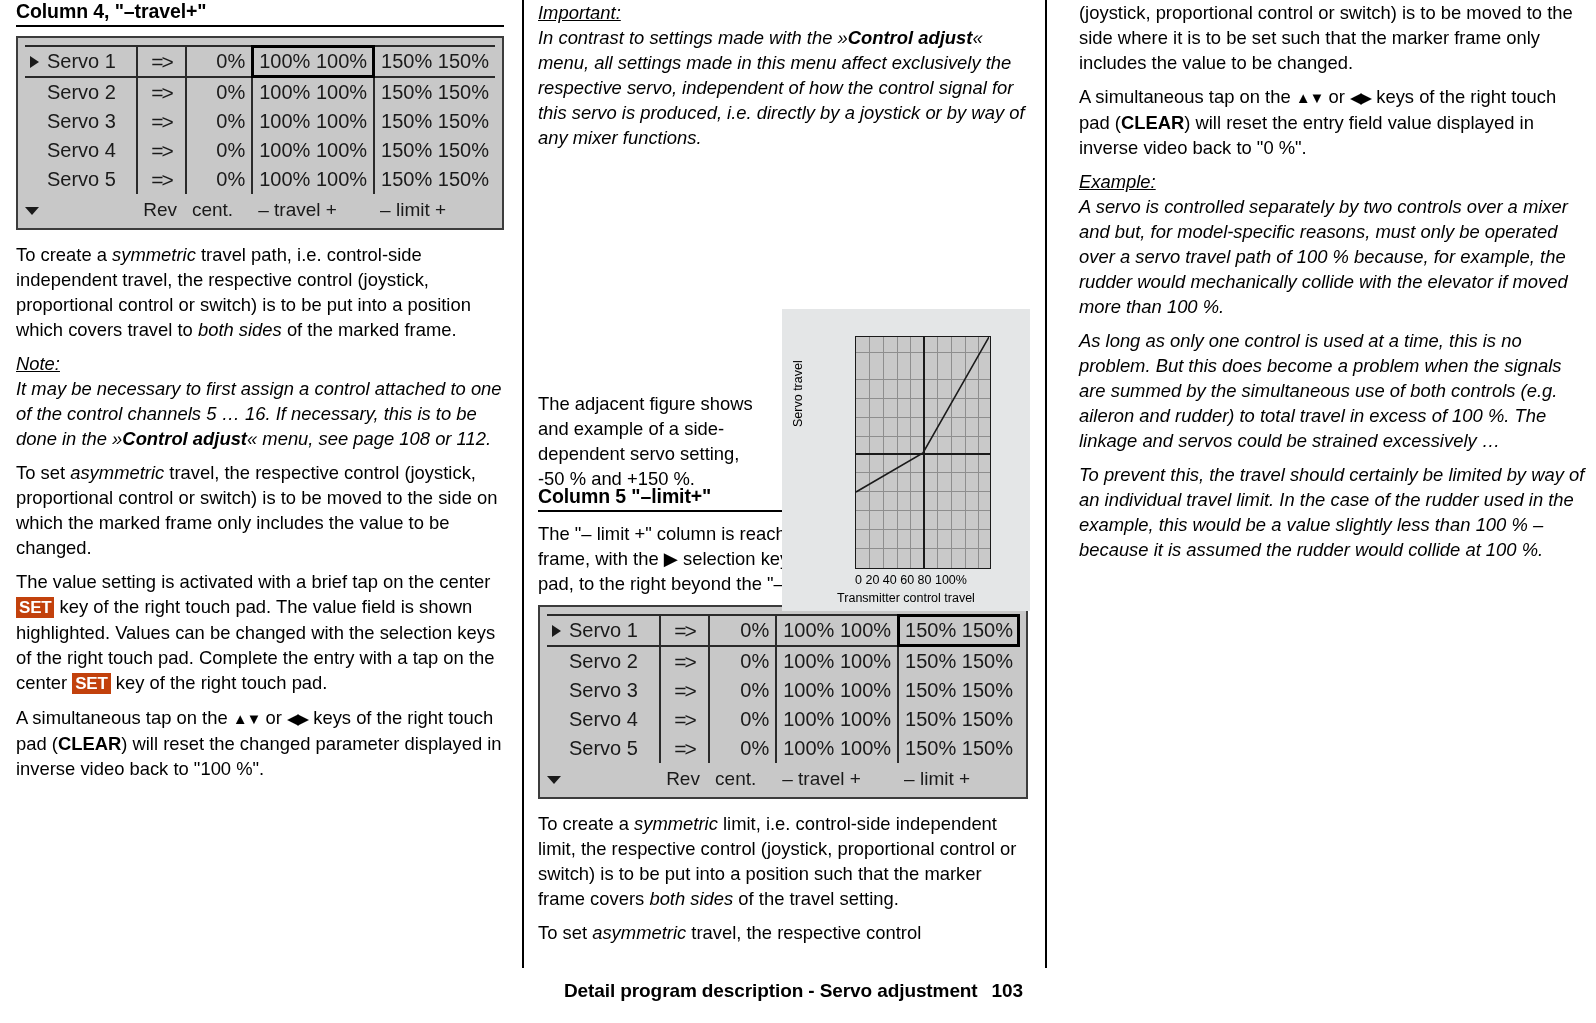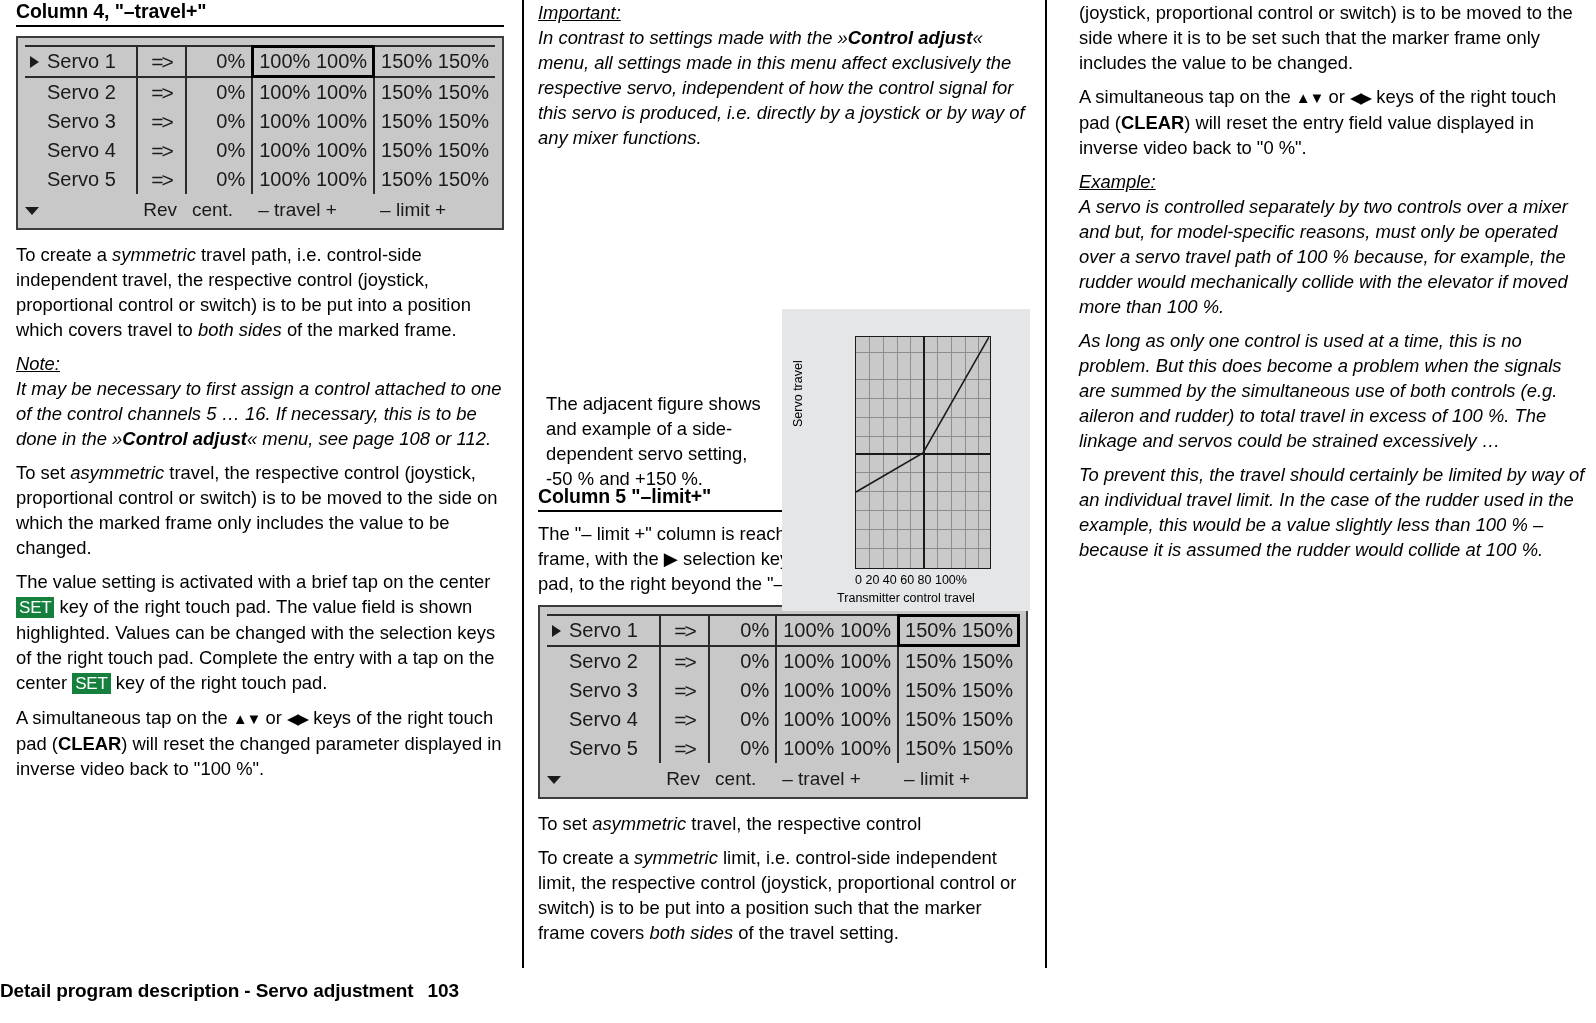--- a/index.html
+++ b/index.html
@@ -64,23 +64,23 @@
   p.italic { font-style: italic; }
   .i   { font-style: italic; }
   .b   { font-weight: bold; }
   .bi  { font-weight: bold; }
   .lbl-note {
     font-style: italic;
     text-decoration: underline;
     display: inline-block;
   }
   .inv {
-    background: #15803d;
+    background: #c2410c;
     color: #fff;
-    font-weight: normal;
+    font-weight: bold;
     padding: 1px 3px 1px 3px;
     font-size: 17px;
     letter-spacing: -0.2px;
   }
   .key { font-size: 15px; letter-spacing: -1px; }
 
   
   .lcd {
     background: #c8c8c8;
     border: 2.5px solid #3c3c3c;
@@ -214,21 +214,21 @@
     text-align: center;
     font-size: 12.5px;
   }
 
   
   .footer {
     position: absolute;
     left: 0;
     top: 980px;
     width: 1587px;
-    text-align: left;
+    text-align: center;
     font-size: 19px;
     font-weight: bold;
     letter-spacing: -0.1px;
   }
   .footer .pg { display: inline-block; margin-left: 14px; }
 </style>
 </head>
 <body>
 
 <div class="page">
@@ -310,21 +310,21 @@
     <p><span>A simultaneous tap on the </span><span class="key">▲▼</span><span> or </span><span class="key">◀▶</span><span> keys of the right touch pad (</span><span class="b">CLEAR</span><span>) will reset the changed parameter displayed in inverse video back to "100 %".</span></p>
 
   </div>
 
   <div class="col col-mid">
 
     <p class="italic"><span class="lbl-note">Important:</span><br><span>In contrast to settings made with the »</span><span class="bi">Control adjust</span><span>« menu, all settings made in this menu affect exclusively the respective servo, independent of how the control signal for this servo is produced, i.e. directly by a joystick or by way of any mixer functions.</span></p>
 
     <div style="position:relative; height:302px;">
 
-      <p style="position:absolute; left:8px; top:232px; width:222px;">The adjacent figure shows and example of a side-dependent servo setting, -50 % and +150 %.</p>
+      <p style="position:absolute; left:0; top:232px; width:222px;">The adjacent figure shows and example of a side-dependent servo setting, -50 % and +150 %.</p>
 
       <div class="figure-wrap">
 
         <div class="fig-ylabel">Servo travel</div>
 
 
         <div class="plotarea">
 
           <div class="gl gl-v" style="left:13px;"></div>
           <div class="gl gl-v" style="left:27px;"></div>
@@ -414,23 +414,23 @@
           <div class="lcd-cell c-name"><span class="down-tri"></span></div>
           <div class="lcd-cell c-rev">Rev</div>
           <div class="lcd-cell c-cent">cent.</div>
           <div class="lcd-cell c-trav">– travel +</div>
           <div class="lcd-cell c-lim">– limit +</div>
         </div>
 
       </div>
     </div>
 
+    <p><span>To create a </span><span class="i">symmetric</span><span> limit, i.e. control-side independent limit, the respective control (joystick, proportional control or switch) is to be put into a position such that the marker frame covers </span><span class="i">both sides</span><span> of the travel setting.</span></p>
+
     <p><span>To set </span><span class="i">asymmetric</span><span> travel, the respective control</span></p>
-
-    <p><span>To create a </span><span class="i">symmetric</span><span> limit, i.e. control-side independent limit, the respective control (joystick, proportional control or switch) is to be put into a position such that the marker frame covers </span><span class="i">both sides</span><span> of the travel setting.</span></p>
 
   </div>
 
   <div class="col col-right">
 
     <p>(joystick, proportional control or switch) is to be moved to the side where it is to be set such that the marker frame only includes the value to be changed.</p>
 
     <p><span>A simultaneous tap on the </span><span class="key">▲▼</span><span> or </span><span class="key">◀▶</span><span> keys of the right touch pad (</span><span class="b">CLEAR</span><span>) will reset the entry field value displayed in inverse video back to "0 %".</span></p>
 
     <p class="italic"><span class="lbl-note">Example:</span><br><span>A servo is controlled separately by two controls over a mixer and but, for model-specific reasons, must only be operated over a servo travel path of 100 % because, for example, the rudder would mechanically collide with the elevator if moved more than 100 %.</span></p>

